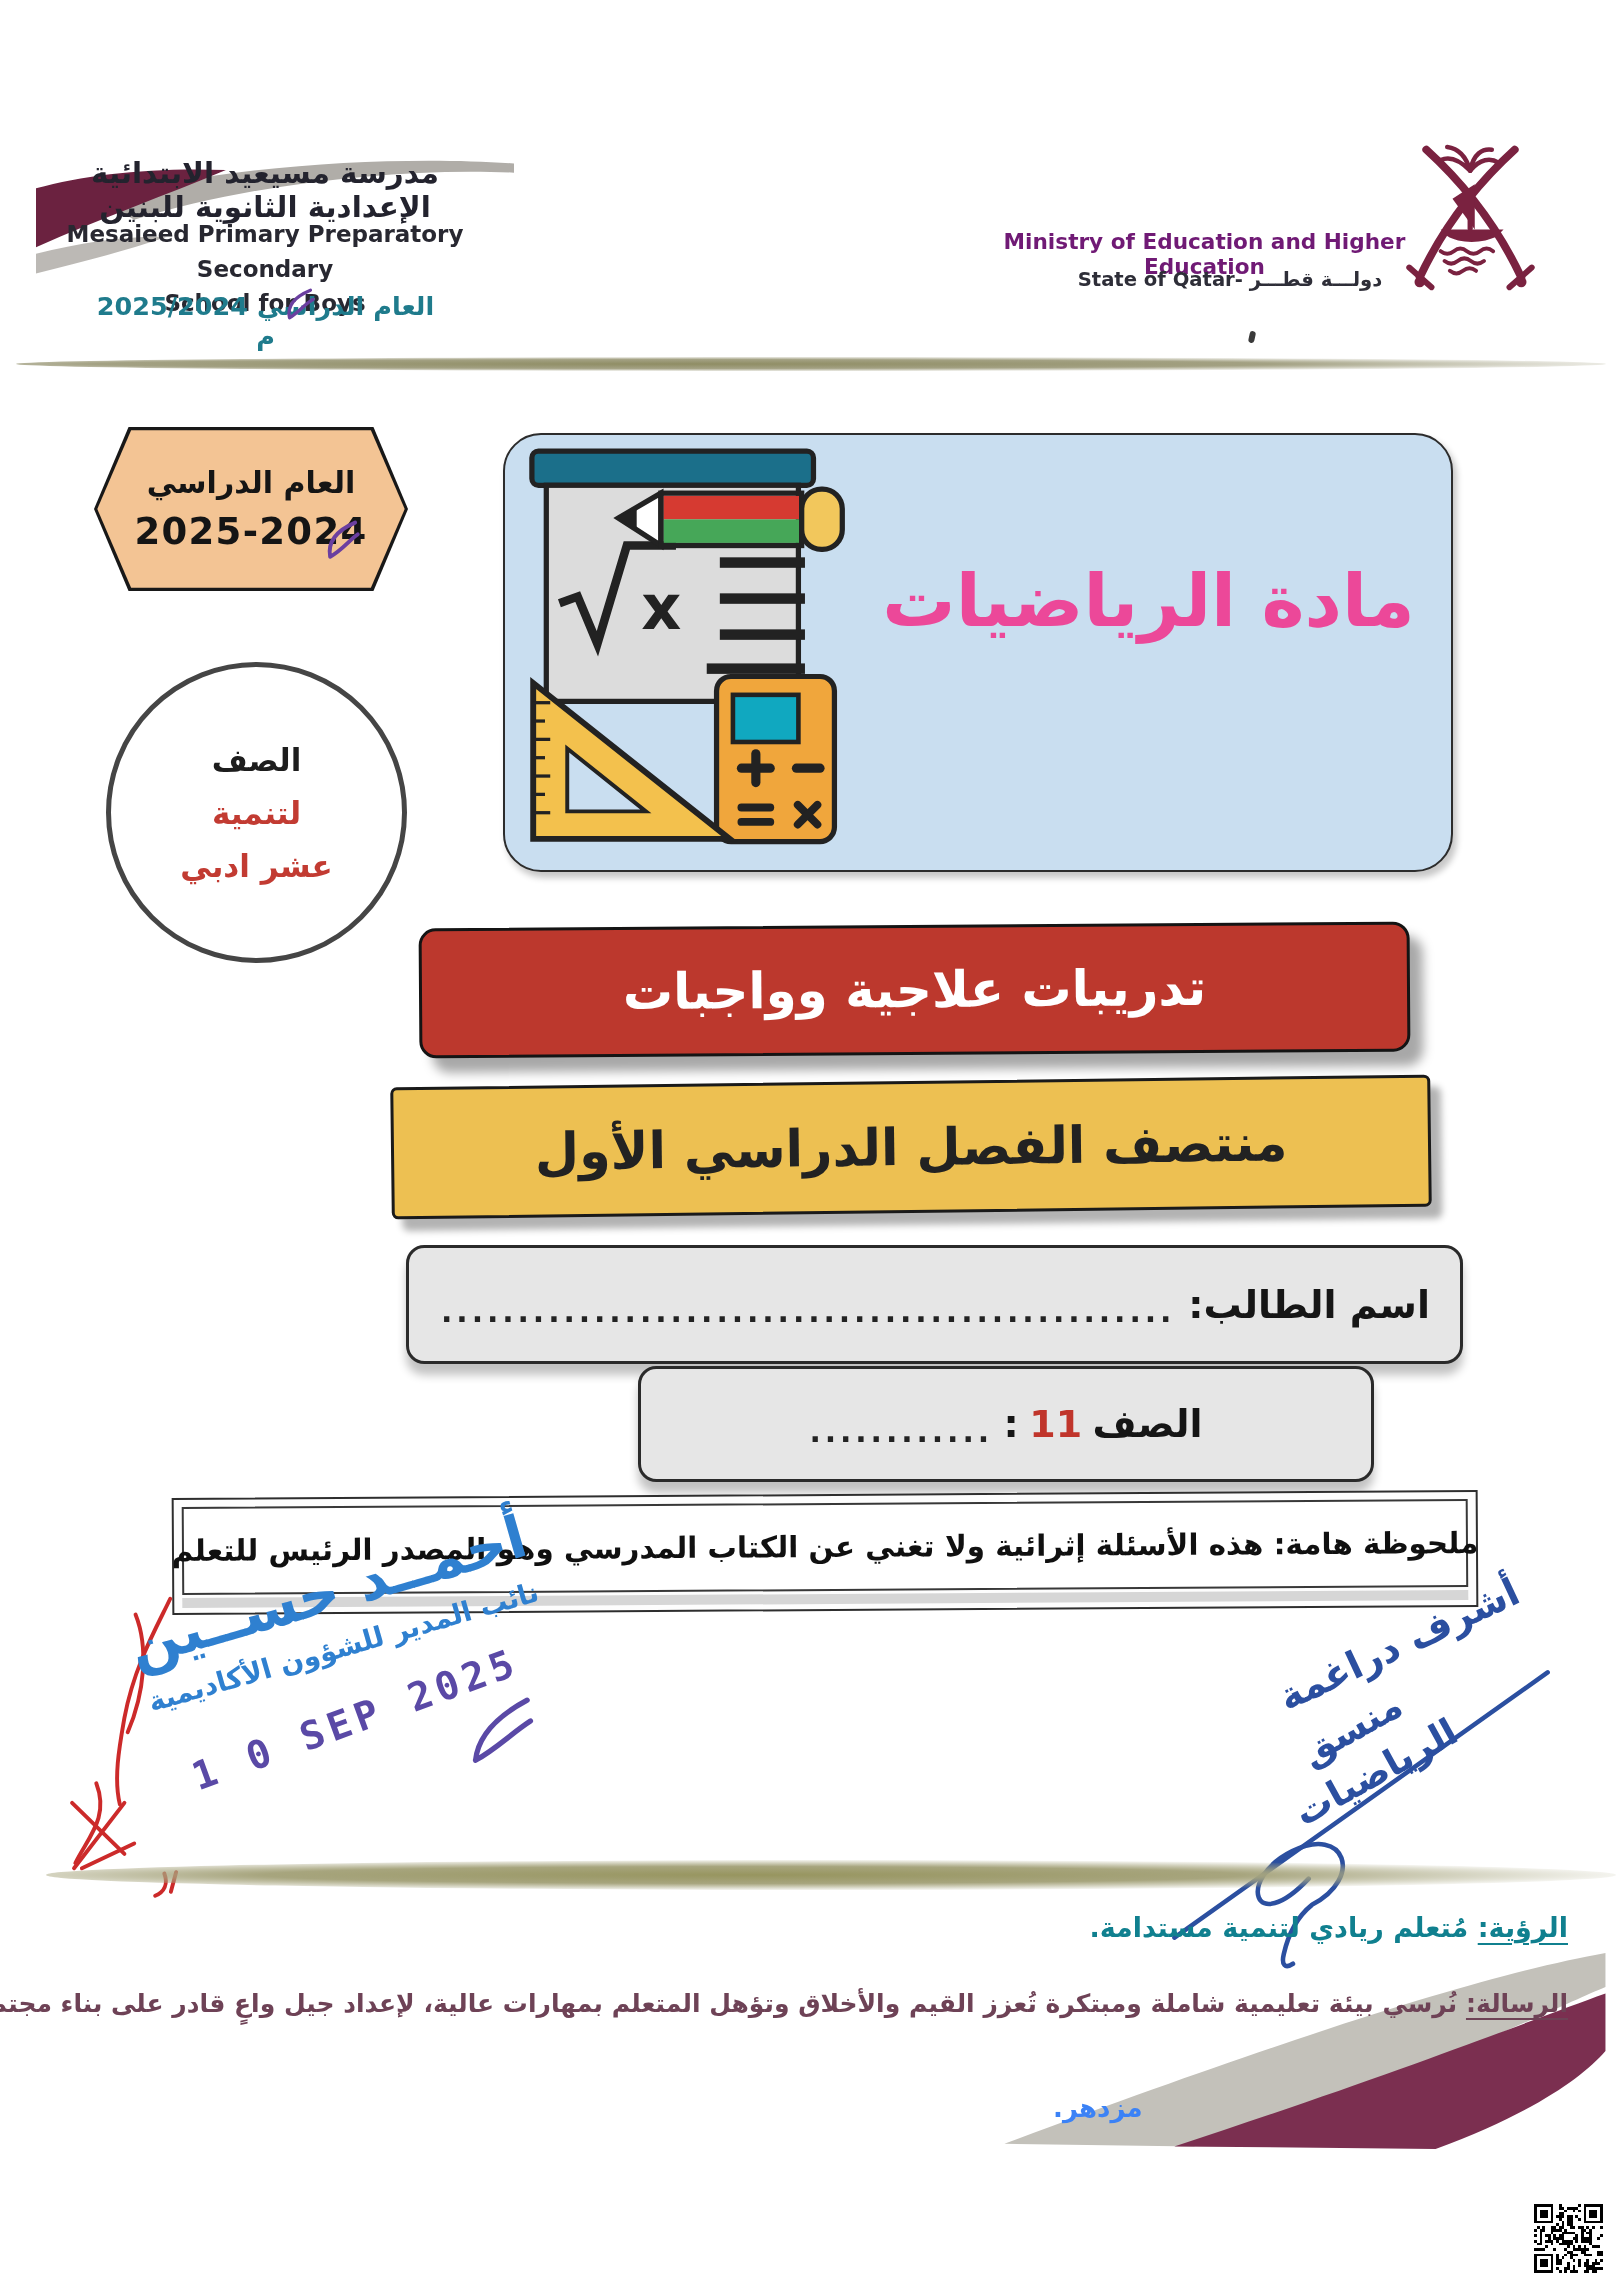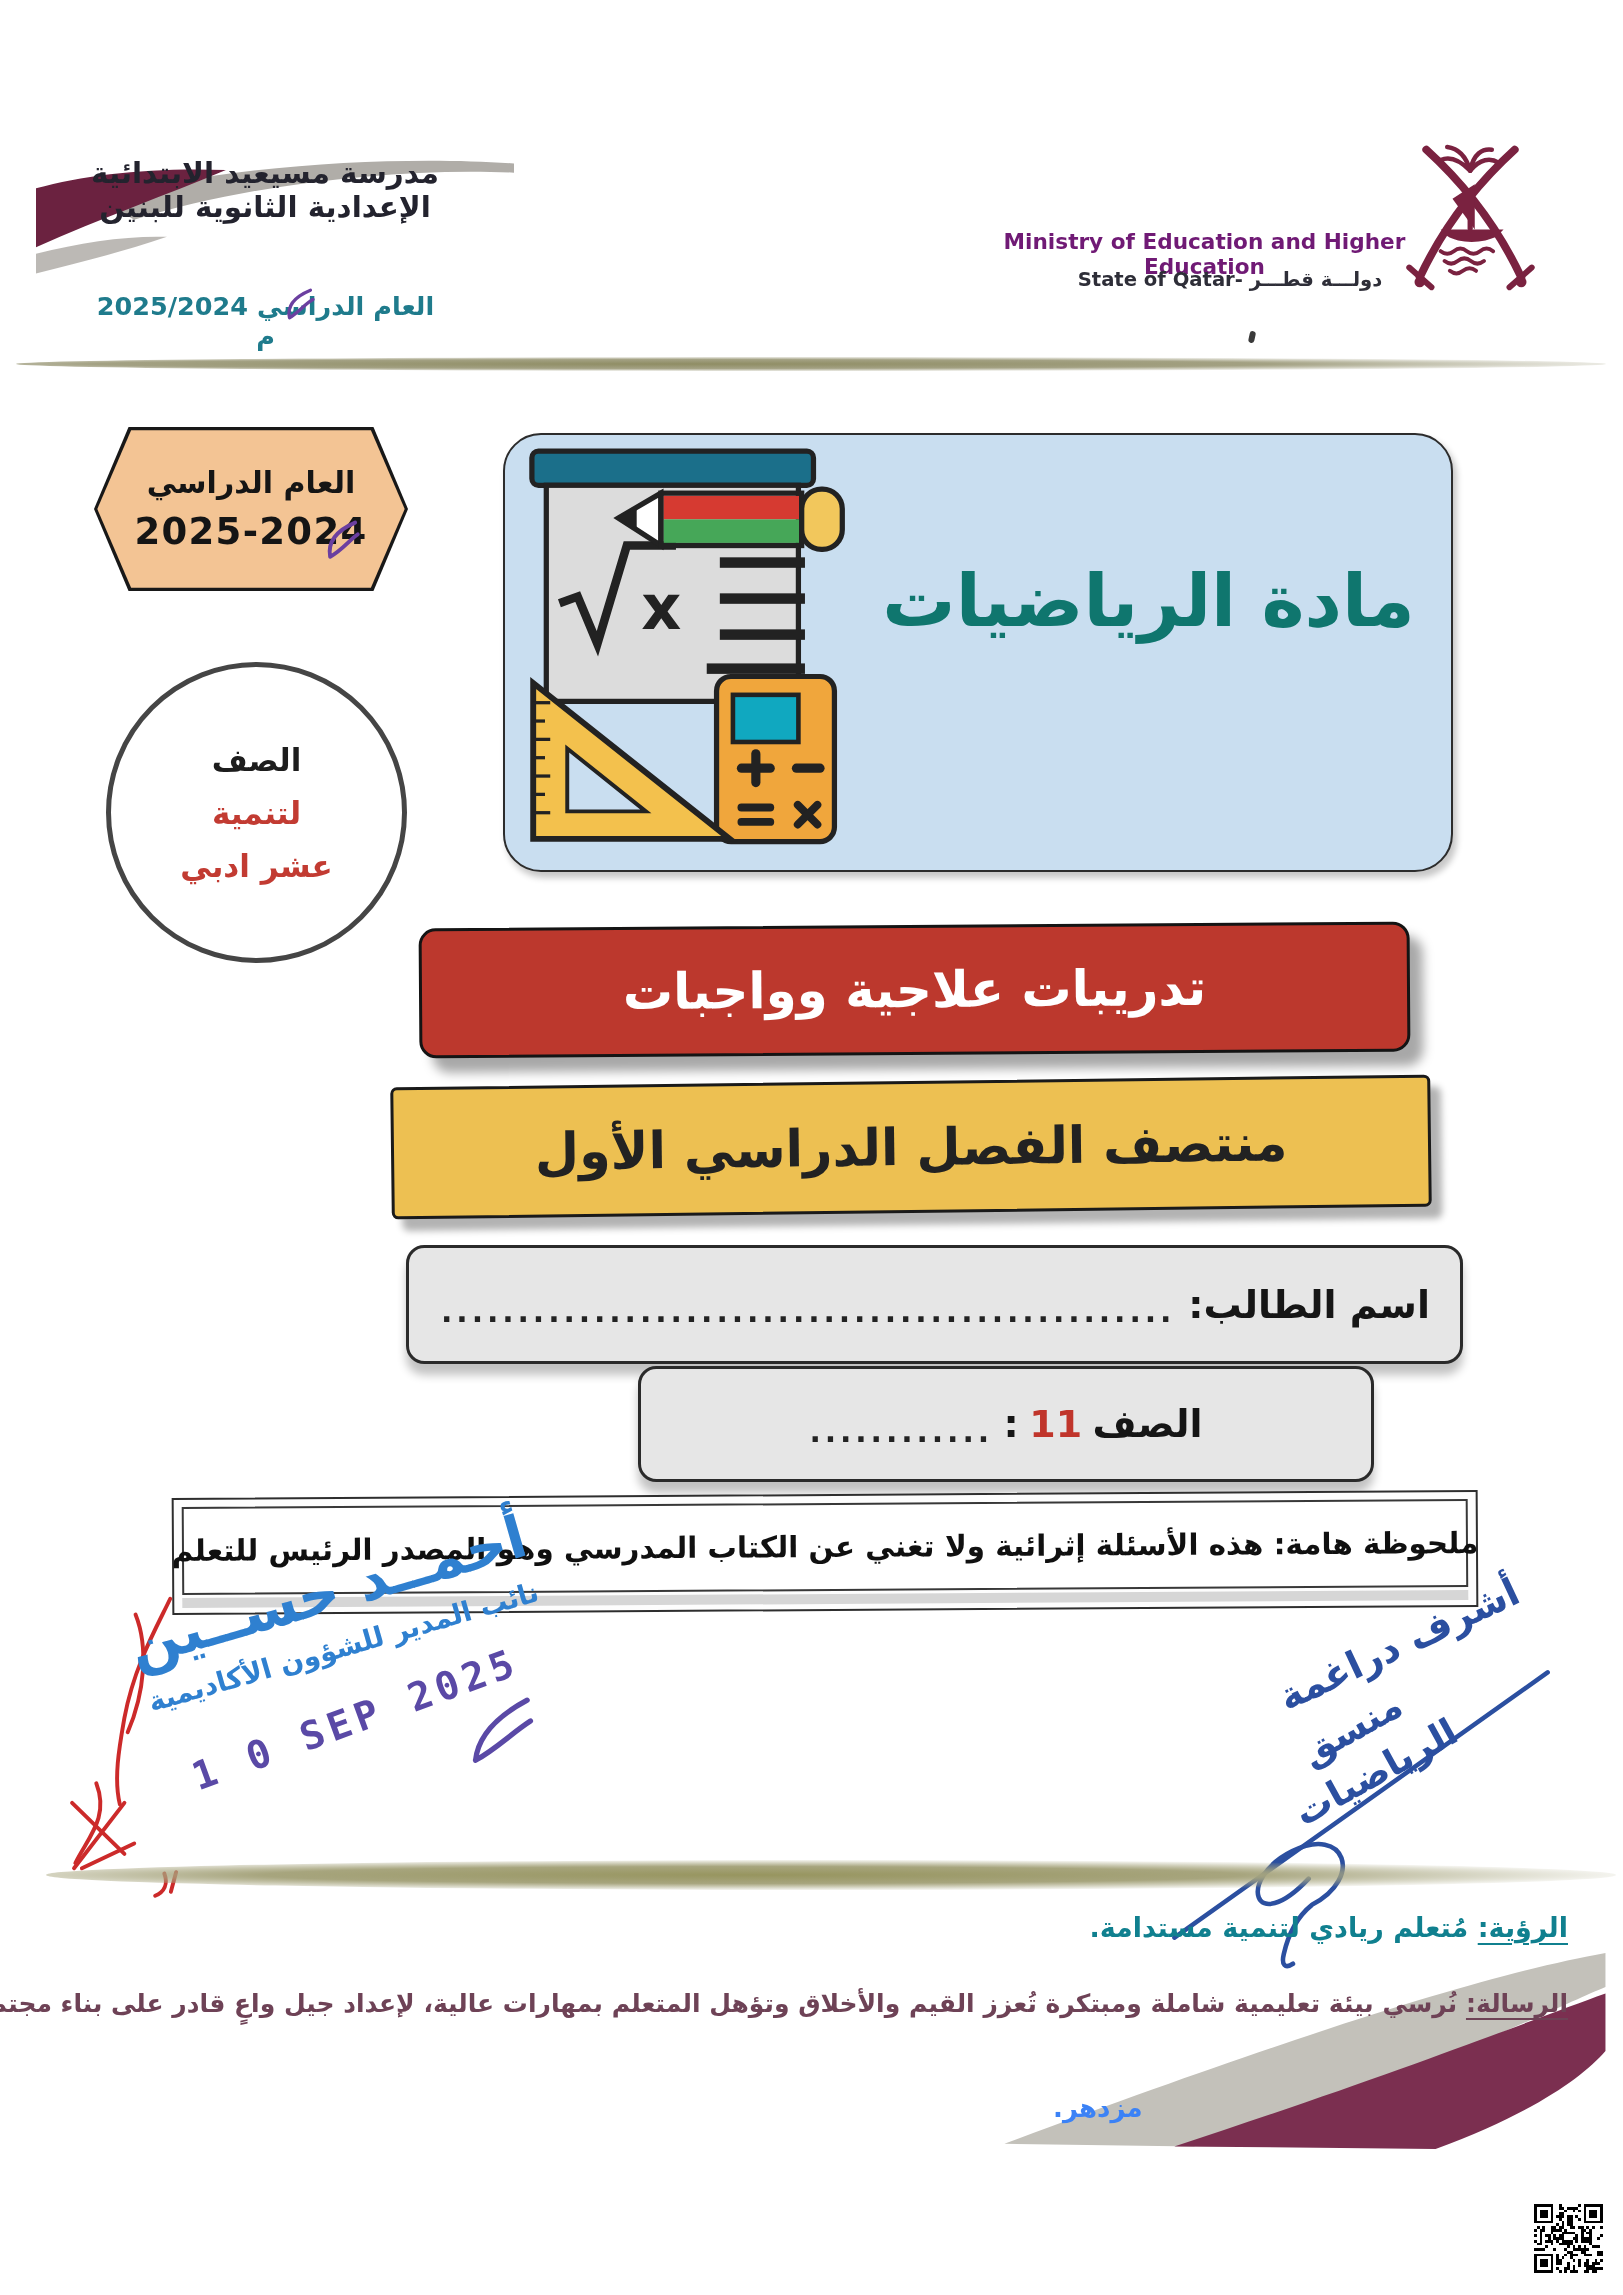--- a/index.html
+++ b/index.html
@@ -34,21 +34,21 @@
 
   .grade-circle{left:106px;top:662px;width:291px;height:291px;border:5.9px solid #454545;border-radius:50%;
     background:#fff;display:flex;flex-direction:column;align-items:center;justify-content:center;gap:17px;}
   .grade-l1{font-size:31px;font-weight:bold;color:#1d1d1d;}
   .grade-l2,.grade-l3{font-size:31px;font-weight:bold;color:#c23b32;}
 
   
   .subject-card{left:503px;top:433px;width:946px;height:435px;background:#c9def0;
     border:2.6px solid #2c2c2c;border-radius:38px;box-shadow:3.9px 5.2px 6.5px rgba(0,0,0,0.22);}
   .math-icon{left:520px;top:446px;width:344px;height:406px;}
-  .subject-title{left:864px;top:558px;width:569px;font-size:73px;font-weight:bold;color:#0f766e;white-space:nowrap;}
+  .subject-title{left:864px;top:558px;width:569px;font-size:73px;font-weight:bold;color:#ec4899;white-space:nowrap;}
 
   
   .banner{display:flex;align-items:center;justify-content:center;}
   .banner-red{left:419px;top:925px;width:985px;height:124px;background:#bc382d;border:3.3px solid #141414;
     border-radius:17px;box-shadow:13px 14.4px 10.5px #a8a8a8;transform:rotate(-0.4deg);}
   .banner-red .txt{font-size:50px;font-weight:bold;color:#ffffff;}
   .banner-yellow{left:391px;top:1081px;width:1034px;height:126px;background:#edc052;border:3.3px solid #1a1a1a;
     border-radius:6.5px;box-shadow:10.5px 11.8px 7.9px #b3b3b3;transform:rotate(-0.7deg);}
   .banner-yellow .txt{font-size:51px;font-weight:bold;color:#222222;}
 
@@ -95,20 +95,24 @@
 <body>
 
 <div class="page">
 
   <svg class="abs" style="left:36px;top:149px;width:478px;height:154px;" viewBox="0 0 730 235">
     <path d="M95,75 C300,22 560,10 730,22 L730,36 C560,28 330,52 150,108 Z" fill="#b0ada8"></path>
     <path d="M0,60 C80,38 180,28 290,32 C200,70 100,105 0,150 Z" fill="#6b2240"></path>
     <path d="M0,160 C70,142 140,132 200,134 C130,158 60,175 0,190 Z" fill="#b0ada8" opacity="0.85"></path>
   </svg>
   <div class="abs ctr rtl school-ar">مدرسة مسيعيد الابتدائية الإعدادية الثانوية للبنين</div>
+  <div class="abs ctr school-en">
+    <div>Mesaieed Primary Preparatory Secondary</div>
+    <div>School for Boys</div>
+  </div>
   <div class="abs ctr rtl year-line">العام الدراسي 2025/2024 م</div>
   <svg class="abs" style="left:279px;top:285px;width:38px;height:38px;z-index:3;" viewBox="0 0 58 58">
     <path d="M48,8 C24,18 12,32 16,50 M16,50 C30,42 40,28 52,22" fill="none" stroke="#6b3fa0" stroke-width="5" stroke-linecap="round"></path>
   </svg>
 
   <div class="abs ctr ministry-en">Ministry of Education and Higher Education</div>
   <div class="abs ctr state-line">State of Qatar- دولـــة قطـــر</div>
   <svg class="abs" style="left:1400px;top:130px;width:141px;height:169px;" viewBox="0 0 215 258">
     <g stroke="#7a2240" fill="none" stroke-linecap="round">
       <path d="M30,225 C70,140 120,80 175,30" stroke-width="12"></path>

